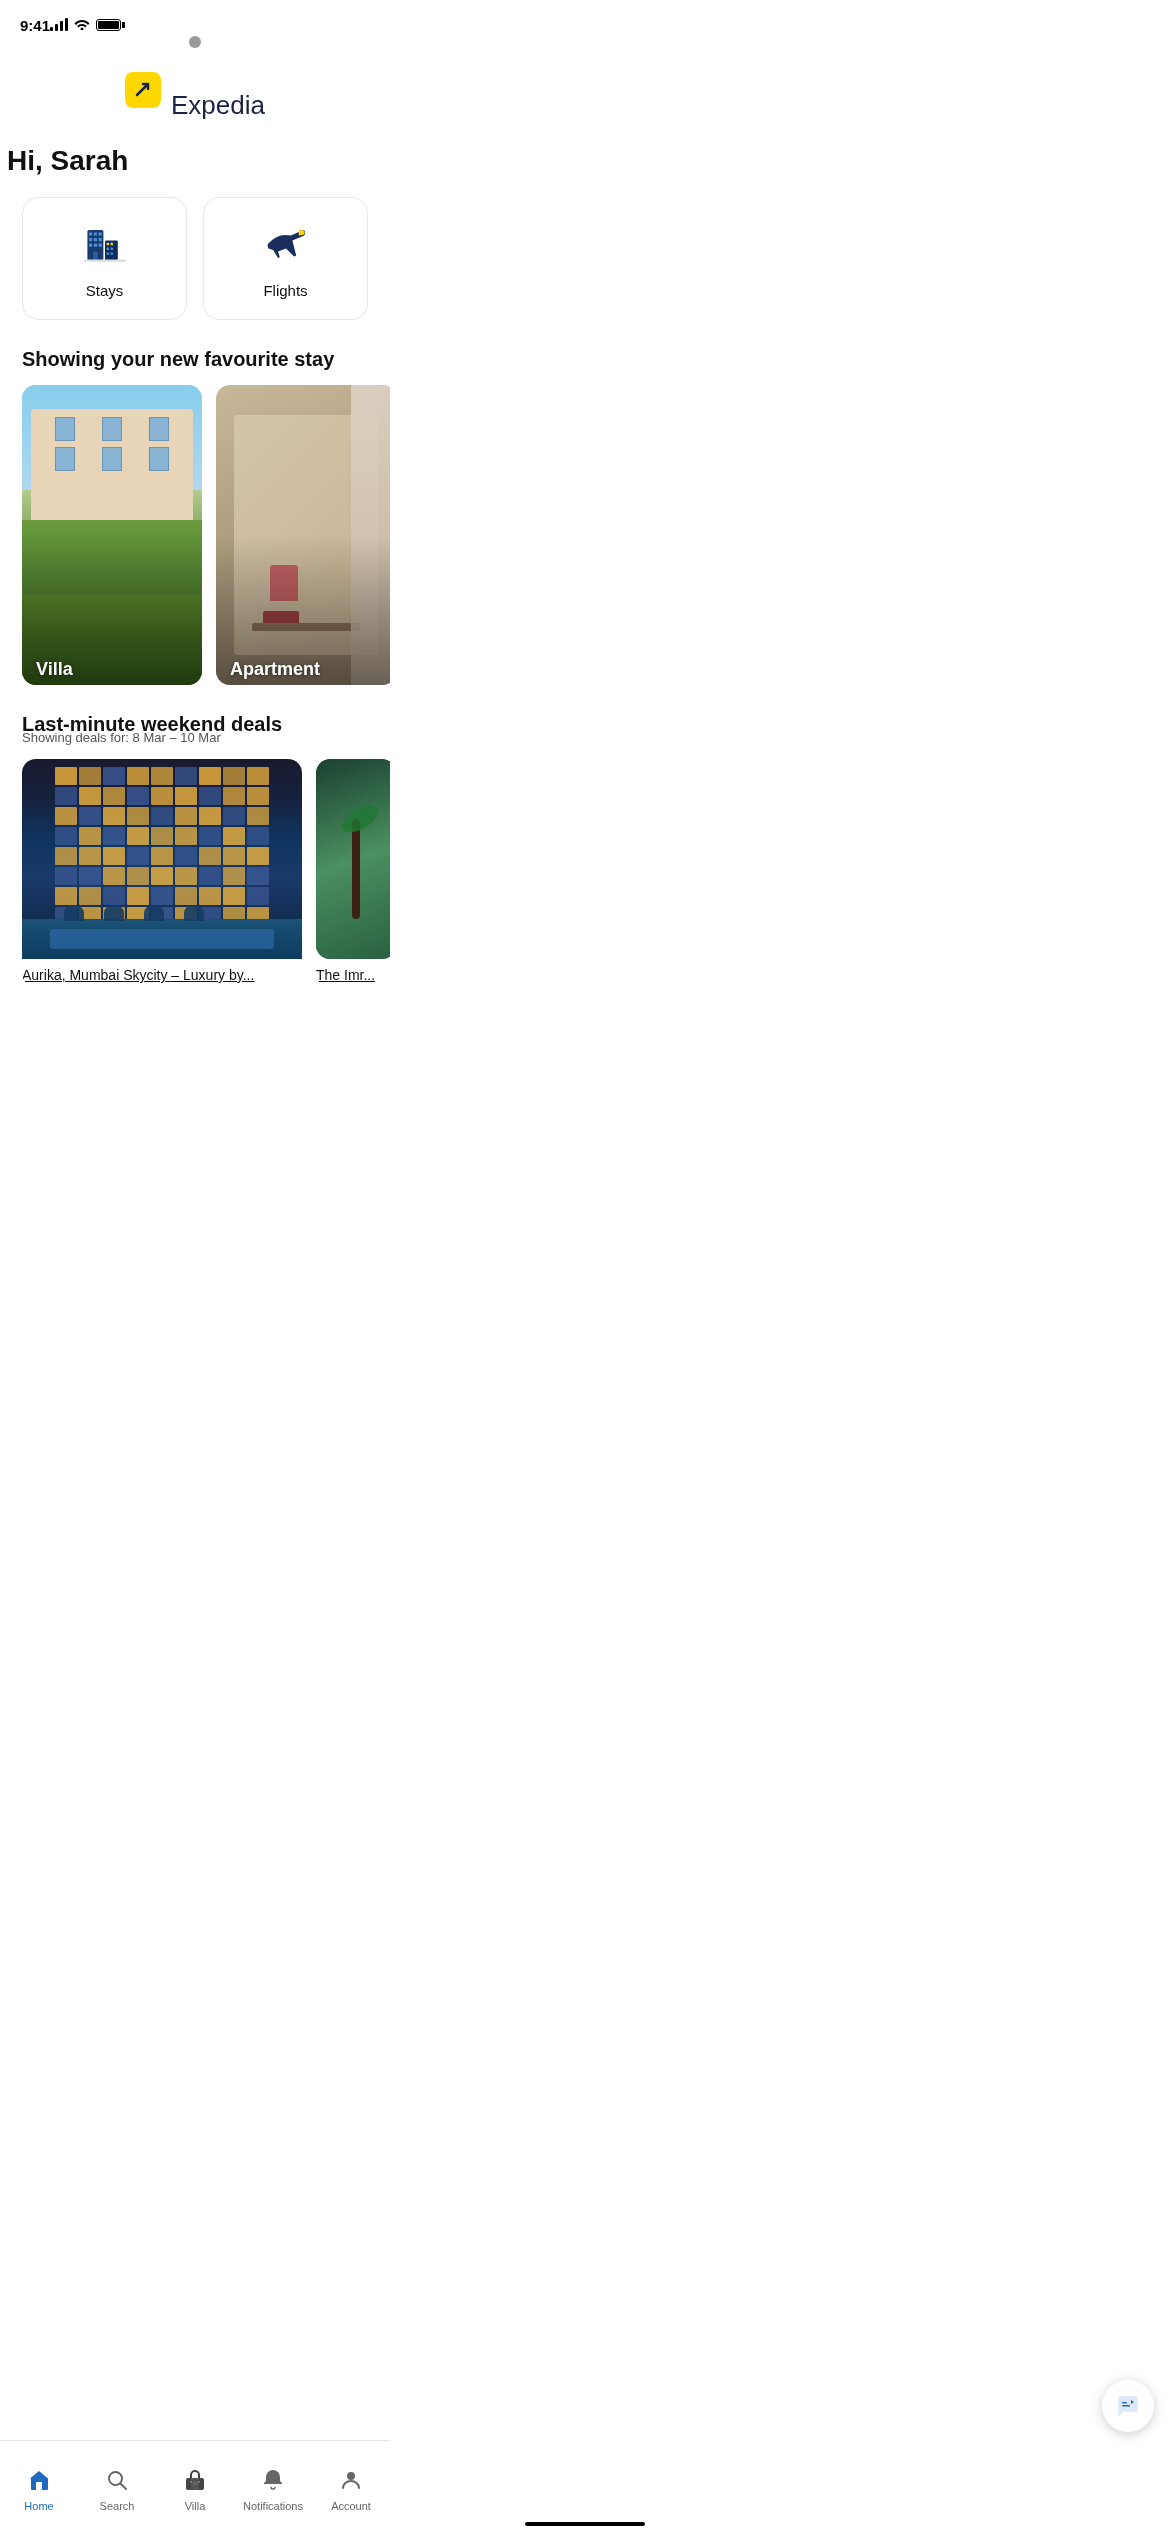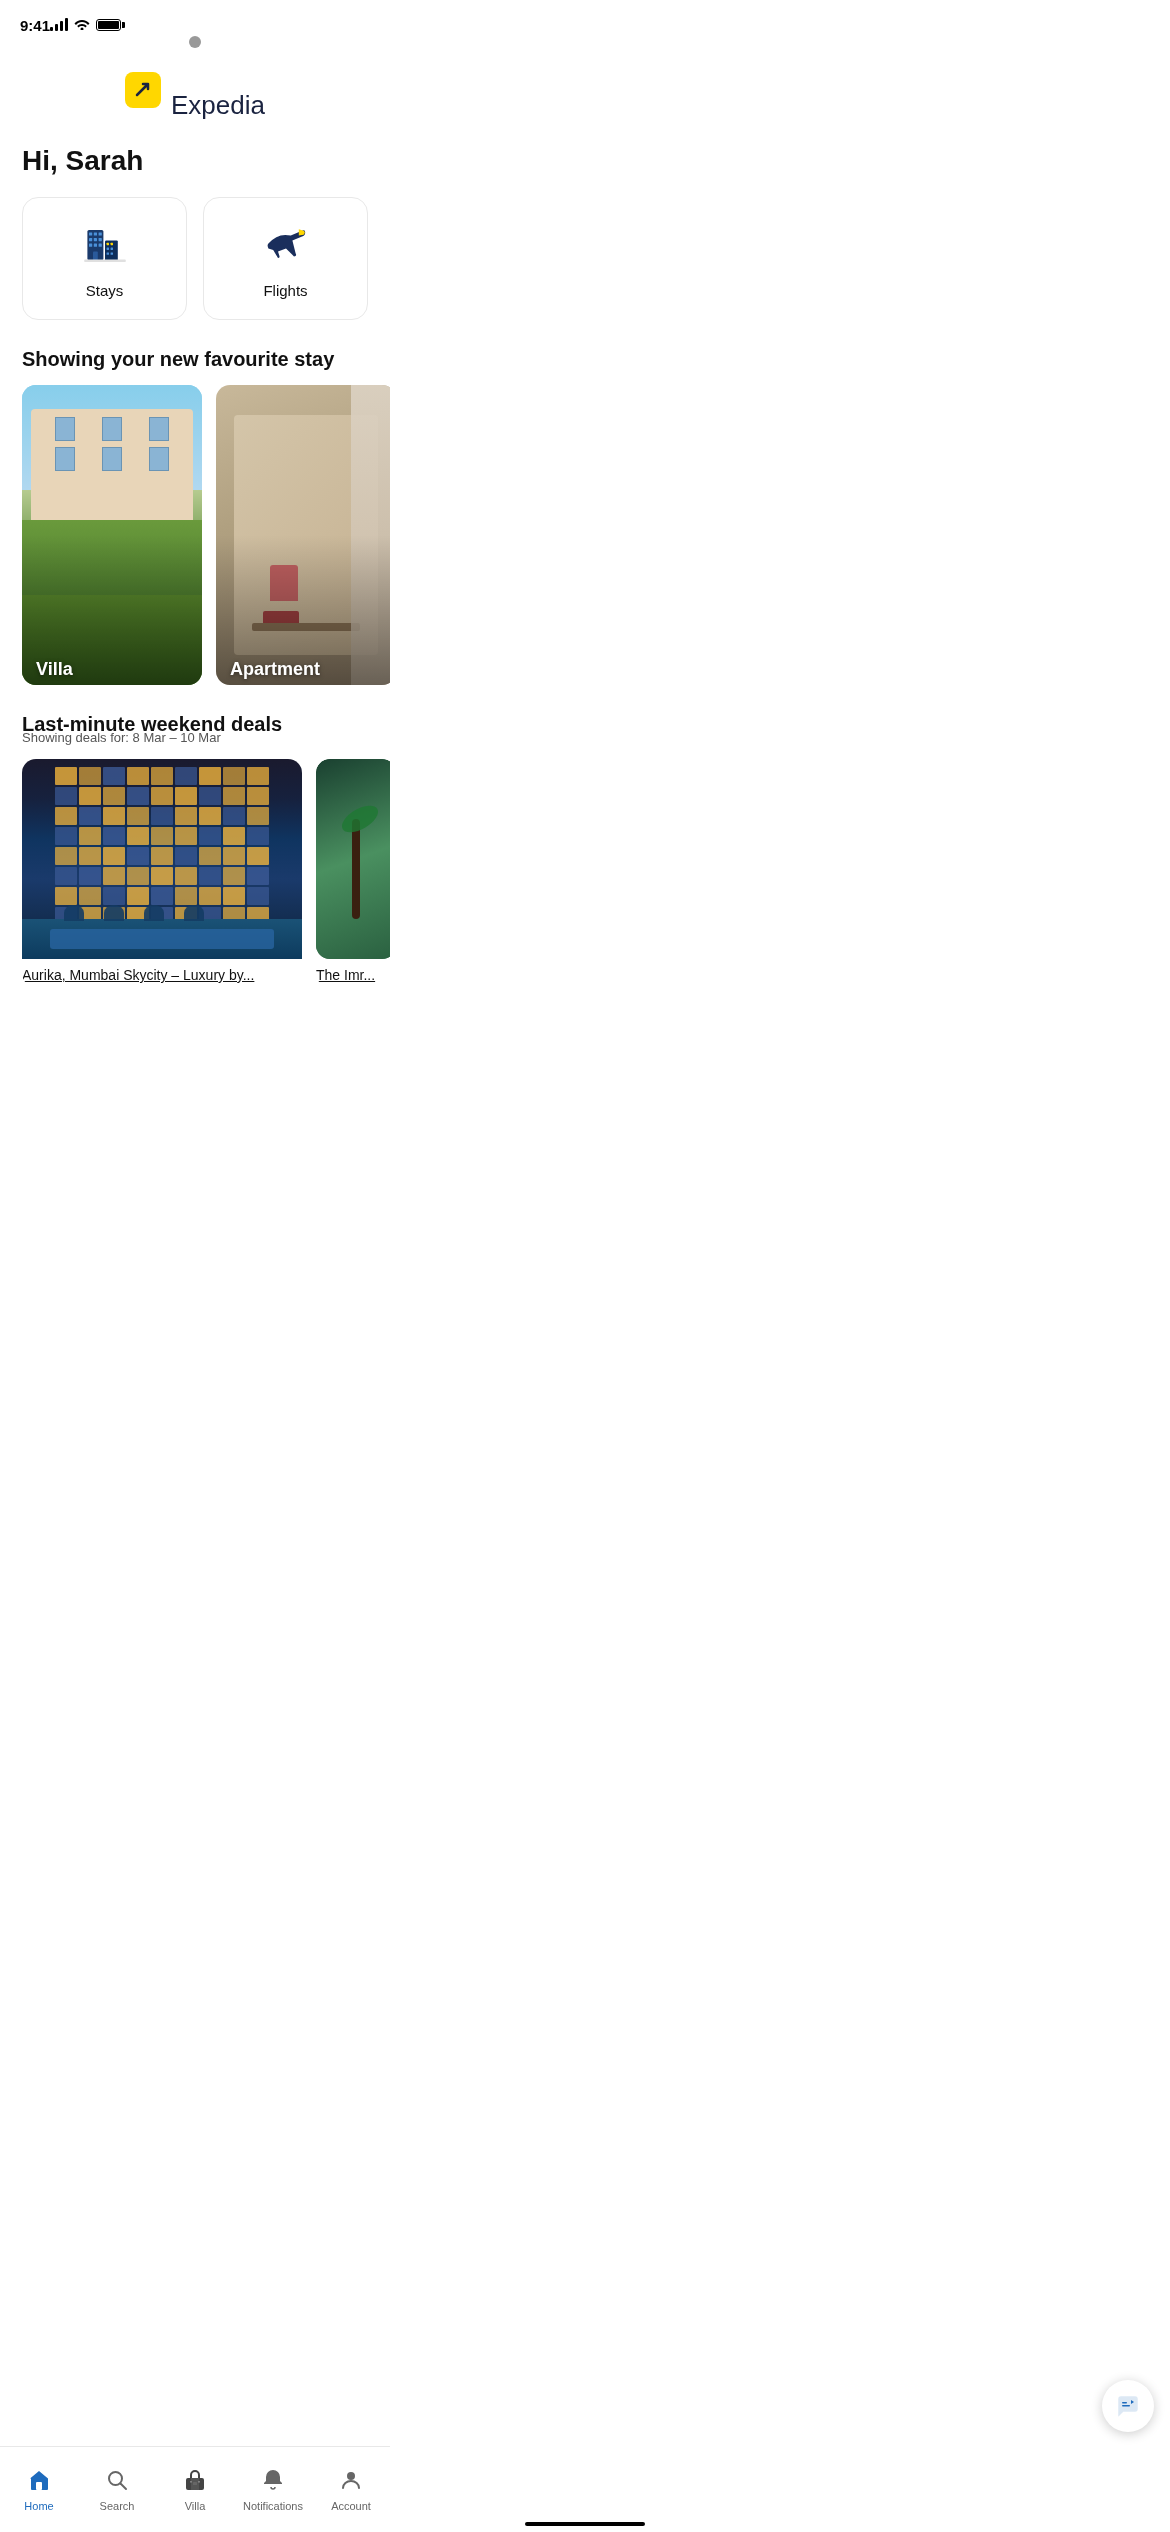--- a/index.html
+++ b/index.html
@@ -116,21 +116,21 @@
     }
     .expedia-logo-text {
       font-size: 26px;
       font-weight: 500;
       color: #1a2340;
       margin-top: 32px;
     }
 
     
     .greeting {
-      padding: 8px 22px 20px;
+      padding: 8px 7px 20px;
     }
     .greeting-text {
       font-size: 28px;
       font-weight: 700;
       color: #111;
     }
 
     
     .quick-access {
       display: flex;
@@ -283,21 +283,21 @@
       position: fixed;
       bottom: 0;
       left: 0;
       right: 0;
       width: 390px;
       background: #fff;
       border-top: 1px solid #e8e8e8;
       display: flex;
       justify-content: space-around;
       align-items: center;
-      padding: 21px 0 20px;
+      padding: 27px 0 20px;
       z-index: 200;
     }
     .nav-item {
       display: flex;
       flex-direction: column;
       align-items: center;
       gap: 4px;
       cursor: pointer;
       flex: 1;
     }

